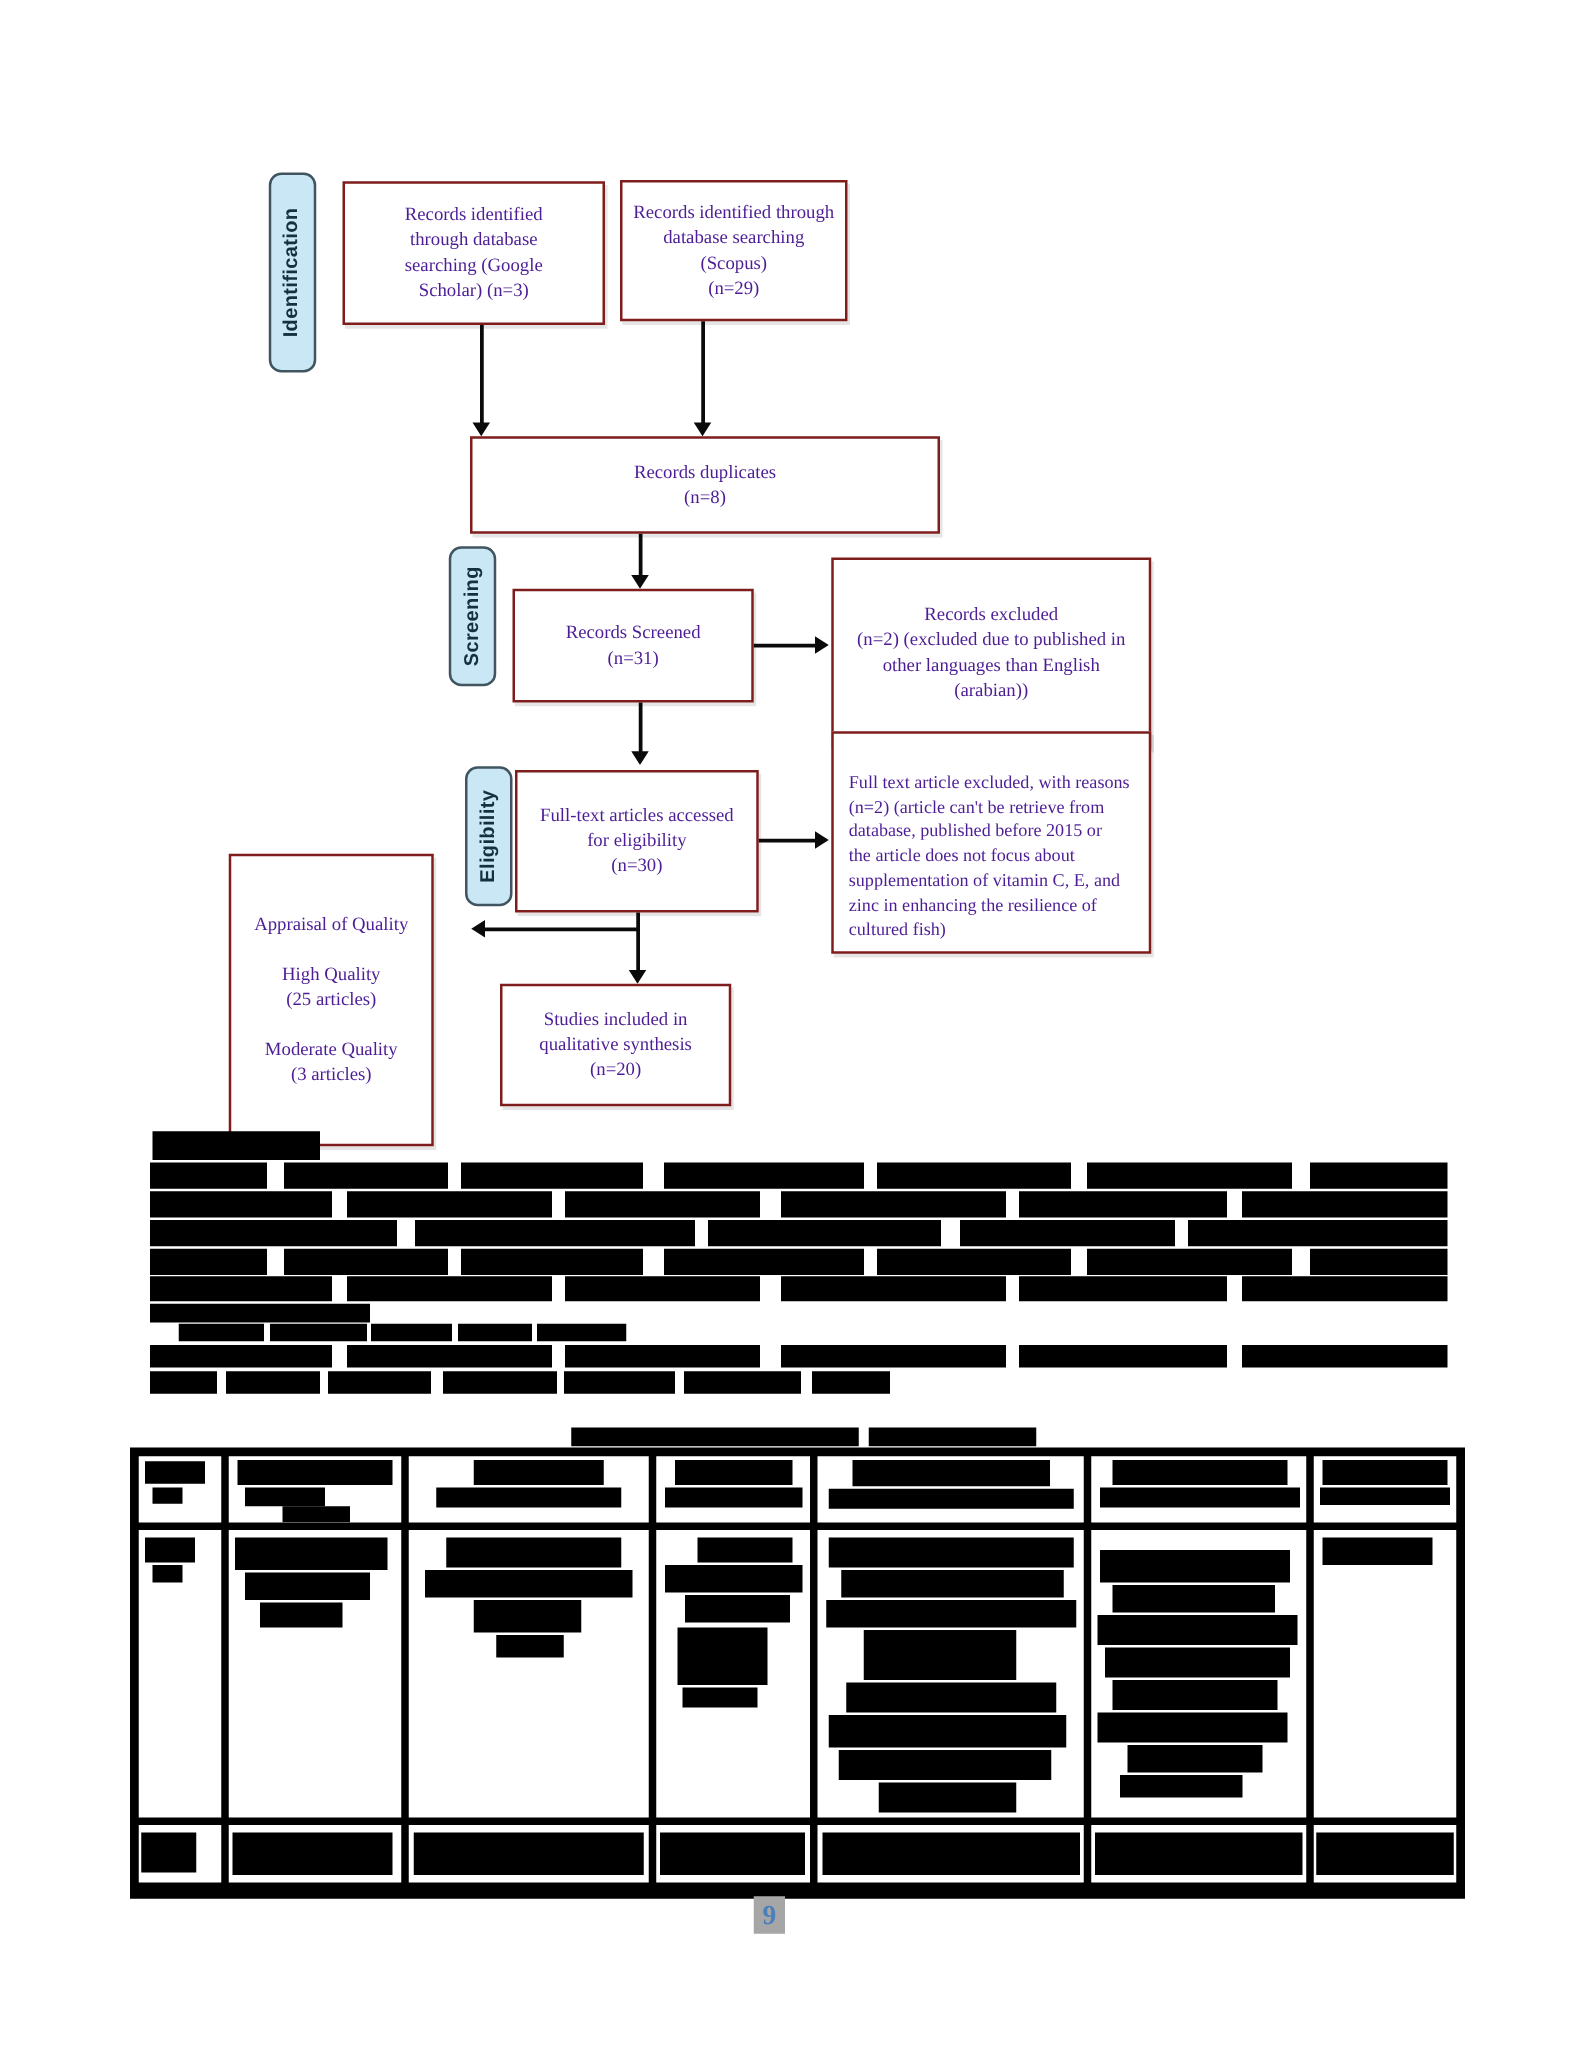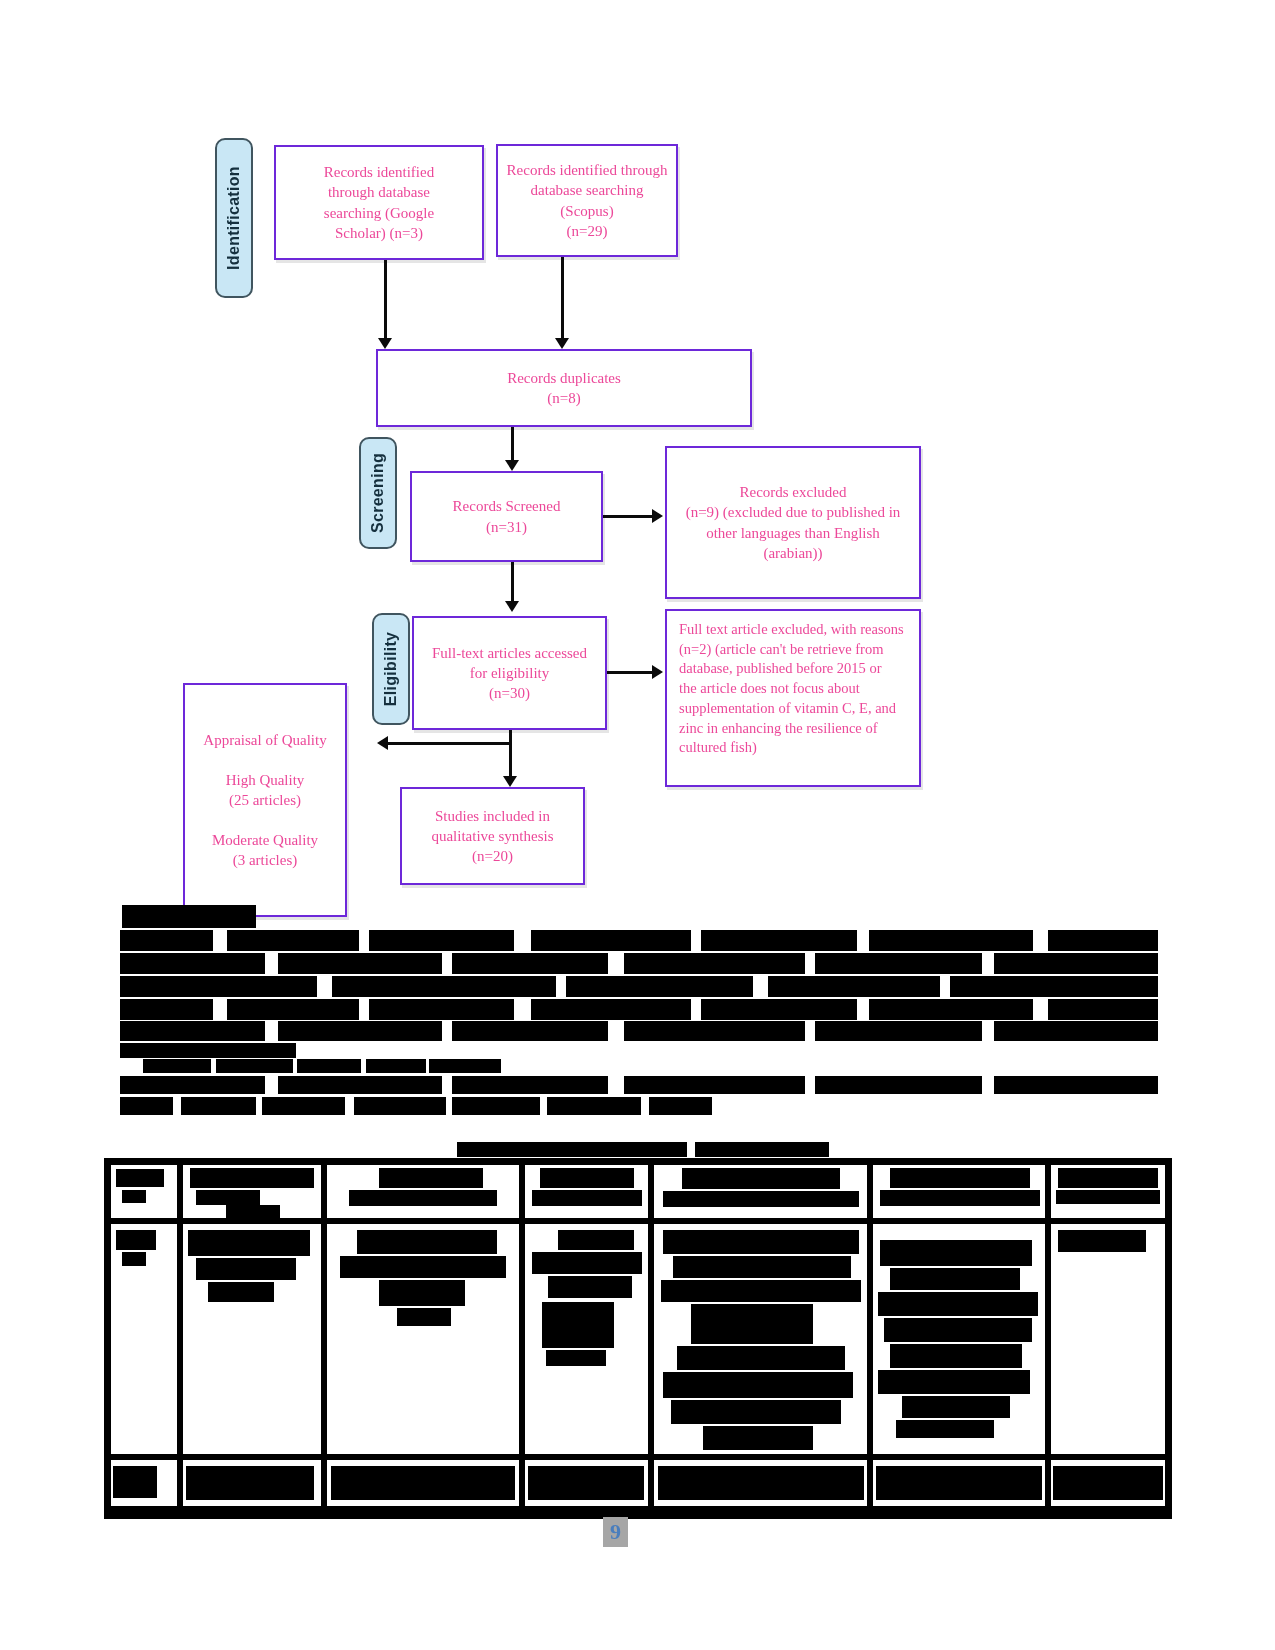--- a/index.html
+++ b/index.html
@@ -1,25 +1,25 @@
 <!DOCTYPE html>
 <html><head>
 <meta charset="utf-8">
 <style>
   html,body{margin:0;padding:0;background:#ffffff;}
   #page{position:relative;width:1275px;height:1650px;background:#ffffff;overflow:hidden;
         font-family:"Liberation Serif","DejaVu Serif",serif;}
 
   
-  .fbox{position:absolute;background:#fff;border:2px solid #6d28d9;box-sizing:border-box;
+  .fbox{position:absolute;background:#fff;border:2px solid #7f1d1d;box-sizing:border-box;
         display:flex;align-items:center;justify-content:center;text-align:center;
-        font:15px/1.34 "Liberation Serif","DejaVu Serif",serif;color:#ec4899;
+        font:15px/1.34 "Liberation Serif","DejaVu Serif",serif;color:#4c1d95;
         white-space:pre-line;box-shadow:2px 3px 0 rgba(0,0,0,0.10);}
-  .fbox.left-text{text-align:left;justify-content:flex-start;align-items:flex-start;
-        padding:9px 4px 6px 12px;font-size:14.5px;line-height:1.36;margin-top:24px;}
+  .fbox.left-text{text-align:left;justify-content:flex-start;align-items:flex-end;
+        padding:9px 4px 6px 12px;font-size:14.5px;line-height:1.36;}
 
   
   .stage{position:absolute;background:#c9e7f5;border:2px solid #40555f;border-radius:10px;
          box-sizing:border-box;display:flex;align-items:center;justify-content:center;}
   .stage span{transform:rotate(-90deg);white-space:nowrap;
          font:bold 16px "Liberation Sans","DejaVu Sans",sans-serif;color:#15303e;letter-spacing:.3px;}
 
   
   .av{position:absolute;width:15px;}
   .av .shaft{position:absolute;left:6px;top:0;bottom:10px;width:3px;background:#0a0a0a;}
@@ -109,21 +109,21 @@
 (n=31)</span>
     </div>
 
     <div class="ah to-right" style="left:603px;top:509px;width:60px">
       <div class="shaft"></div>
       <div class="head"></div>
     </div>
 
     <div class="fbox" style="left:665px;top:446px;width:256px;height:153px">
       <span>Records excluded
-(n=9) (excluded due to published in
+(n=2) (excluded due to published in
 other languages than English
 (arabian))</span>
     </div>
 
     <div class="av" style="left:505px;top:562px;height:50px">
       <div class="shaft"></div>
       <div class="head"></div>
     </div>
 
     <div class="stage" style="left:372px;top:613px;width:38px;height:112px">

